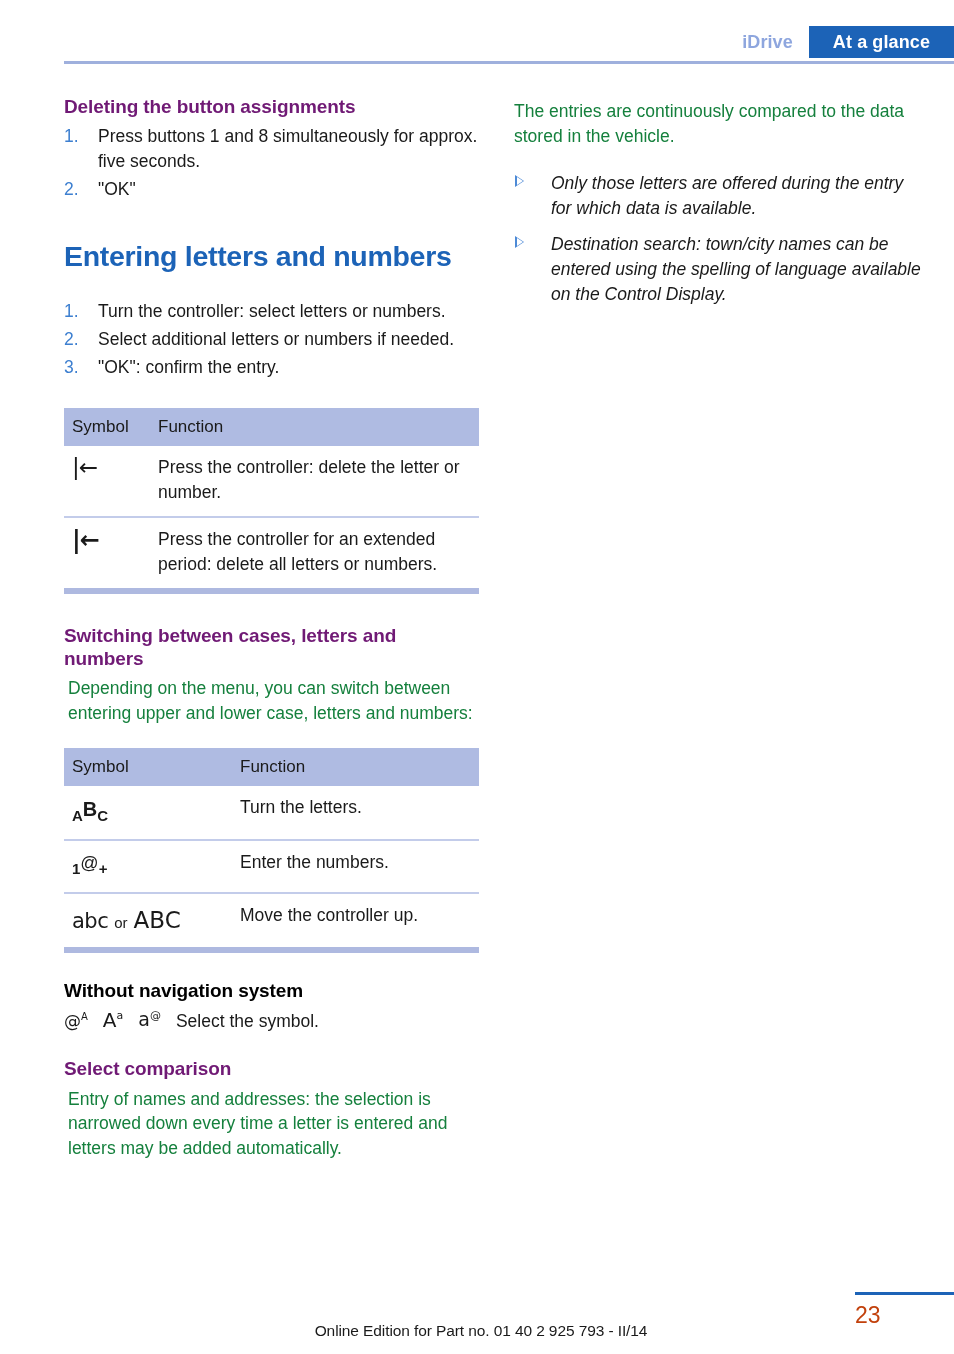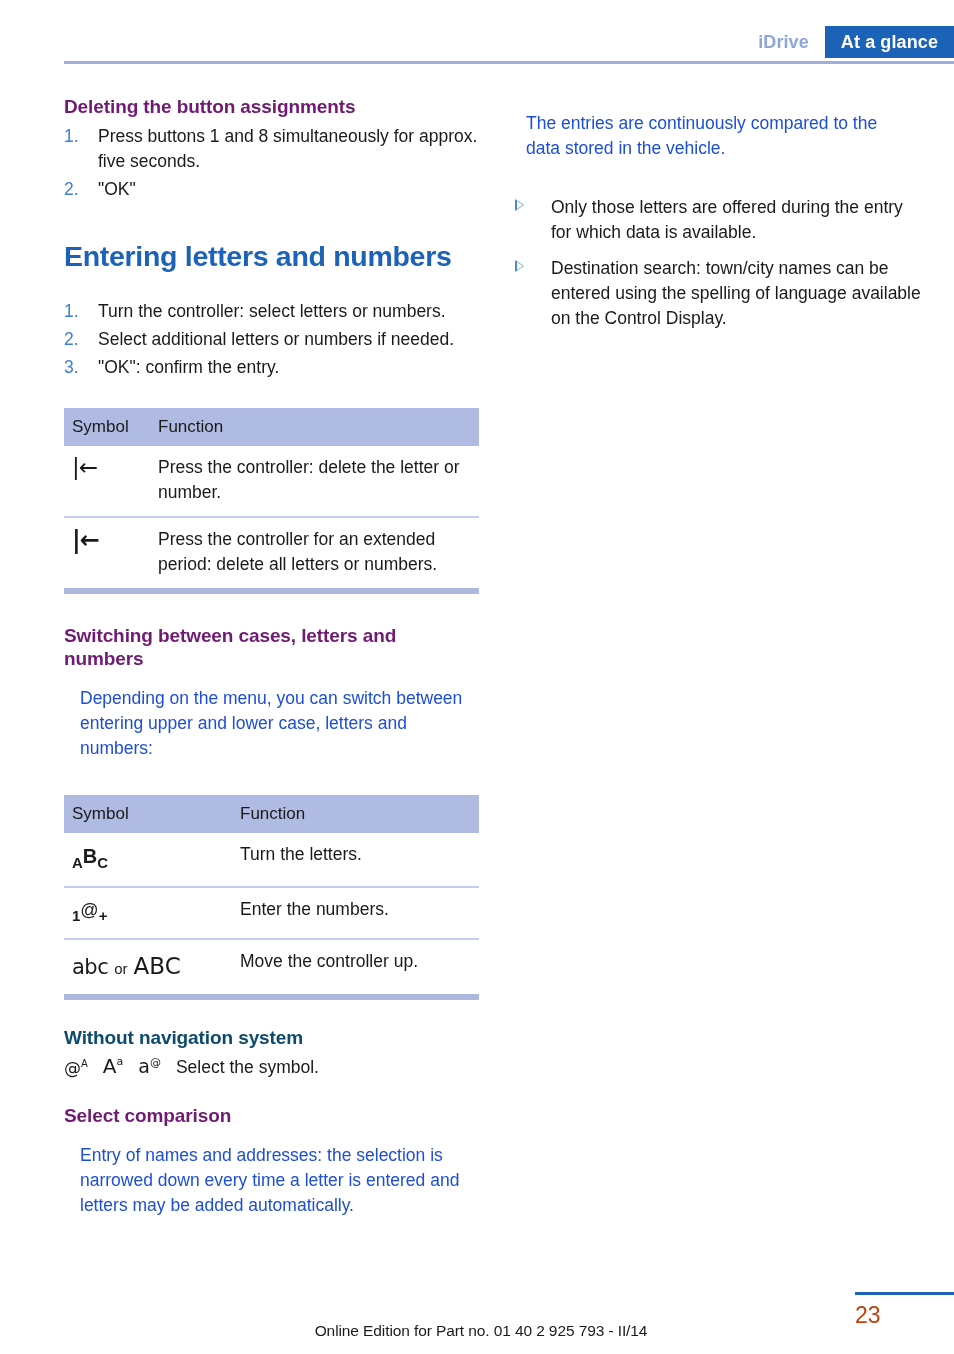--- a/index.html
+++ b/index.html
@@ -41,21 +41,21 @@
     display: flex;
     align-items: center;
     background: #ffffff;
     letter-spacing: 0.1px;
   }
   .tab-active {
     background: #1c63b7;
     color: #ffffff;
     font-size: 18px;
     font-weight: bold;
-    padding: 0 16px;
+    padding: 0 24px;
     display: flex;
     align-items: center;
     letter-spacing: 0.1px;
   }
   .header-rule {
     position: absolute;
     left: 64px;
     top: 61px;
     width: 890px;
     height: 3px;
@@ -82,29 +82,29 @@
   }
   h1.main-head {
     font-size: 28.5px;
     font-weight: bold;
     color: #1c63b7;
     margin: 0;
     line-height: 1.2;
     letter-spacing: -0.3px;
   }
   h2.sub-head.muted {
-    color: #0c4a6e;
+    color: #000000;
   }
 
   
   p.body-text {
     font-size: 17.5px;
     line-height: 1.42;
-    margin: 16px;
-    color: #1d4ed8;
+    margin: 4px;
+    color: #15803d;
   }
 
   
   ol.num-list {
     list-style: none;
     margin: 0;
     padding: 0;
   }
   ol.num-list > li {
     position: relative;
@@ -119,20 +119,21 @@
     top: 0;
     color: #3d7fd0;
     font-size: 17.5px;
   }
 
   
   ul.tri-list {
     list-style: none;
     margin: 0;
     padding: 0;
+    font-style: italic;
   }
   ul.tri-list > li {
     position: relative;
     padding-left: 41px;
     font-size: 17.5px;
     line-height: 1.42;
     margin-bottom: 12px;
   }
   ul.tri-list > li .tri {
     position: absolute;

